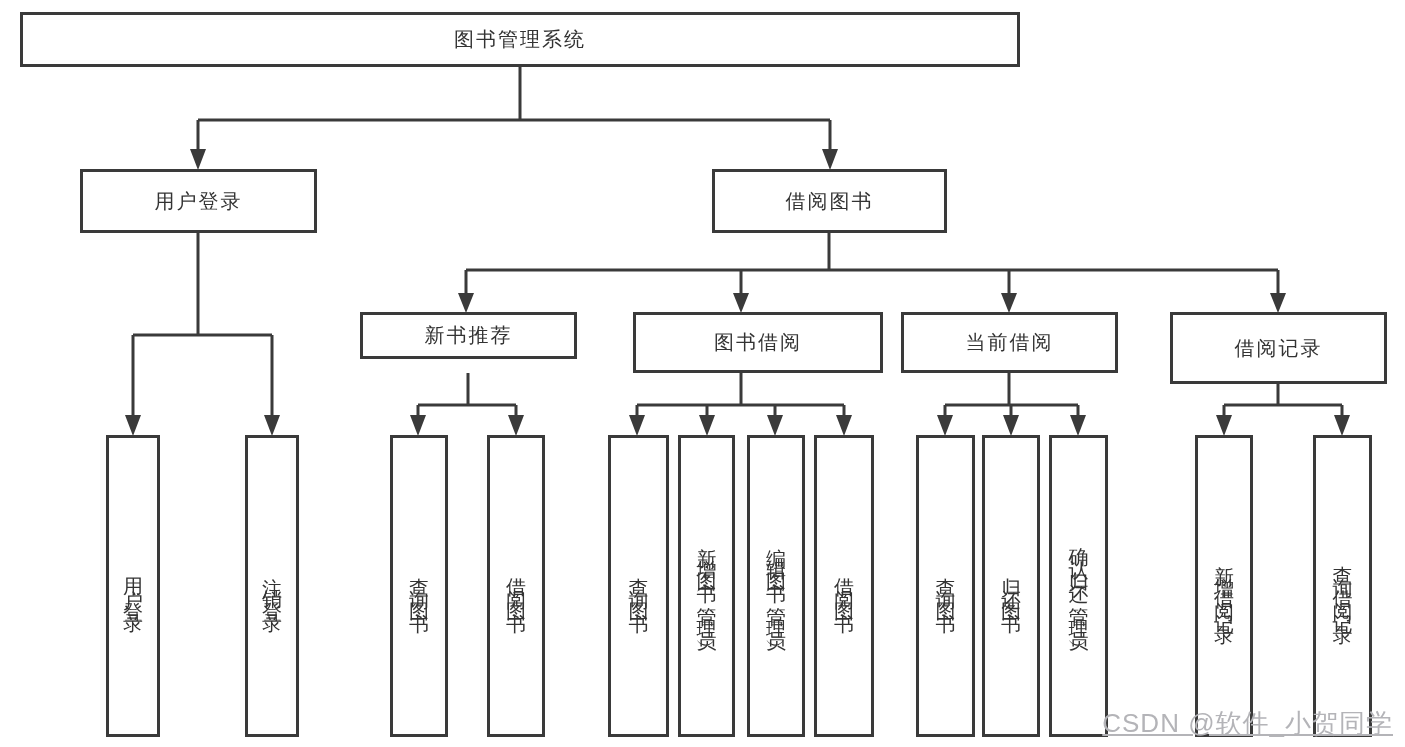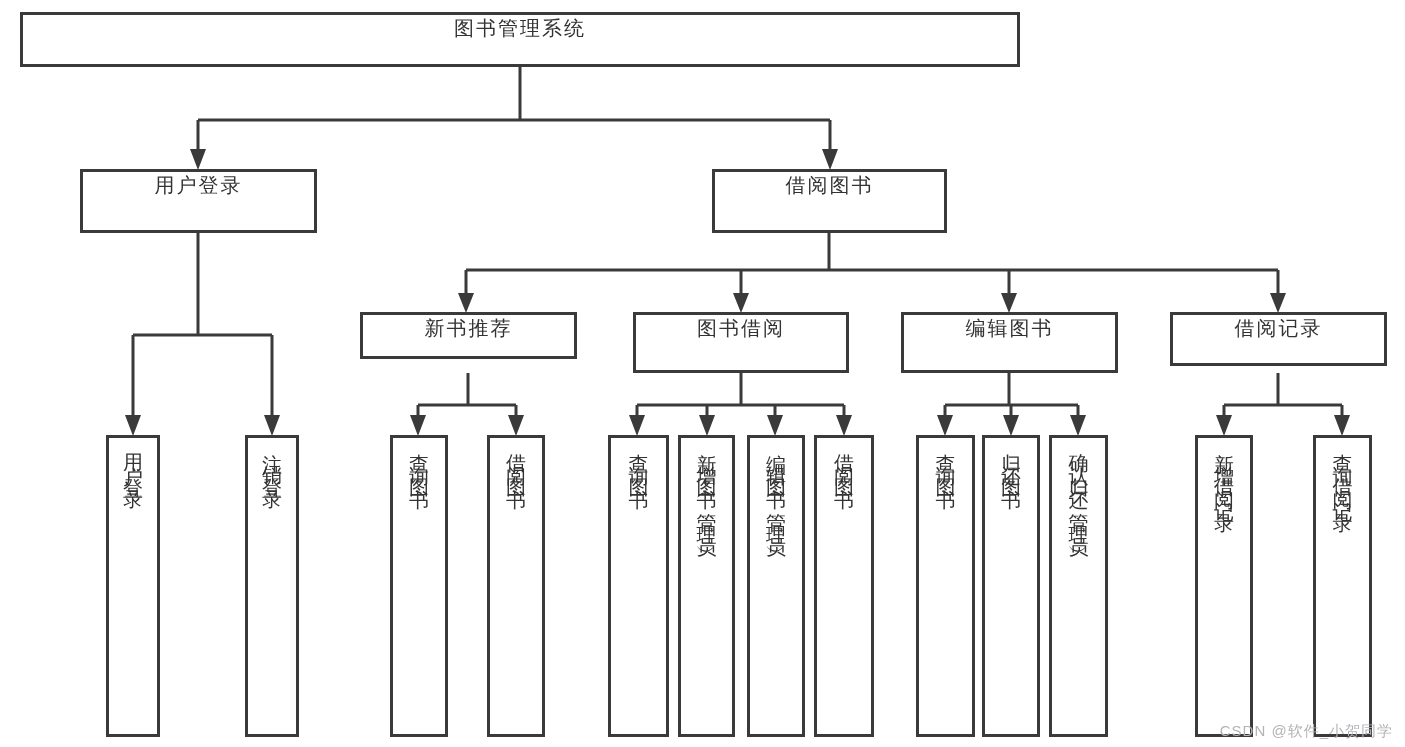--- a/index.html
+++ b/index.html
@@ -10,32 +10,33 @@
     overflow:hidden;
   }
   .stage svg{position:absolute;left:0;top:0;}
   .stage svg .line{stroke:var(--line,#3a3a3a);stroke-width:3;fill:none;}
   .stage svg .arrow{fill:var(--line,#3a3a3a);stroke:none;}
   .node{
     position:absolute;box-sizing:border-box;
     background:var(--box-fill,#ffffff);
     border:3px solid var(--line,#333333);
     color:var(--text,#333333);
-    display:flex;align-items:flex-start;justify-content:center;
+    display:flex;align-items:center;justify-content:center;
     font-size:20px;z-index:2;
   }
   .node.h span{letter-spacing:2px;white-space:nowrap;}
   .node.v span{
     writing-mode:vertical-rl;text-orientation:mixed;
     letter-spacing:12px;line-height:1.05;
   }
   .watermark{
     position:absolute;right:12px;bottom:6px;z-index:3;
-    color:var(--watermark,#b4b4b8);font-size:15px;letter-spacing:1px;
+    color:var(--watermark,#b4b4b8);font-size:26px;letter-spacing:1px;
     white-space:nowrap;
+    text-decoration:underline;
   }
 </style>
 </head>
 <body>
 
 <div class="stage">
 
   <svg width="1405" height="747" viewBox="0 0 1405 747">
 
     <path class="line" d="M520 67 V120 M198 120 H830 M198 120 V150 M830 120 V150"></path>
@@ -67,27 +68,27 @@
   <div class="node h" style="left:80px;top:169px;width:237px;height:64px">
     <span>用户登录</span>
   </div>
   <div class="node h" style="left:712px;top:169px;width:235px;height:64px">
     <span>借阅图书</span>
   </div>
 
   <div class="node h" style="left:360px;top:312px;width:217px;height:47px">
     <span>新书推荐</span>
   </div>
-  <div class="node h" style="left:633px;top:312px;width:216px;height:61px">
+  <div class="node h" style="left:633px;top:312px;width:250px;height:61px">
     <span>图书借阅</span>
   </div>
   <div class="node h" style="left:901px;top:312px;width:217px;height:61px">
-    <span>编辑图书</span>
+    <span>当前借阅</span>
   </div>
-  <div class="node h" style="left:1170px;top:312px;width:217px;height:54px">
+  <div class="node h" style="left:1170px;top:312px;width:217px;height:72px">
     <span>借阅记录</span>
   </div>
 
   <div class="node v" style="left:106px;top:435px;width:54px;height:302px">
     <span>用户登录</span>
   </div>
   <div class="node v" style="left:245px;top:435px;width:54px;height:302px">
     <span>注销登录</span>
   </div>
 

